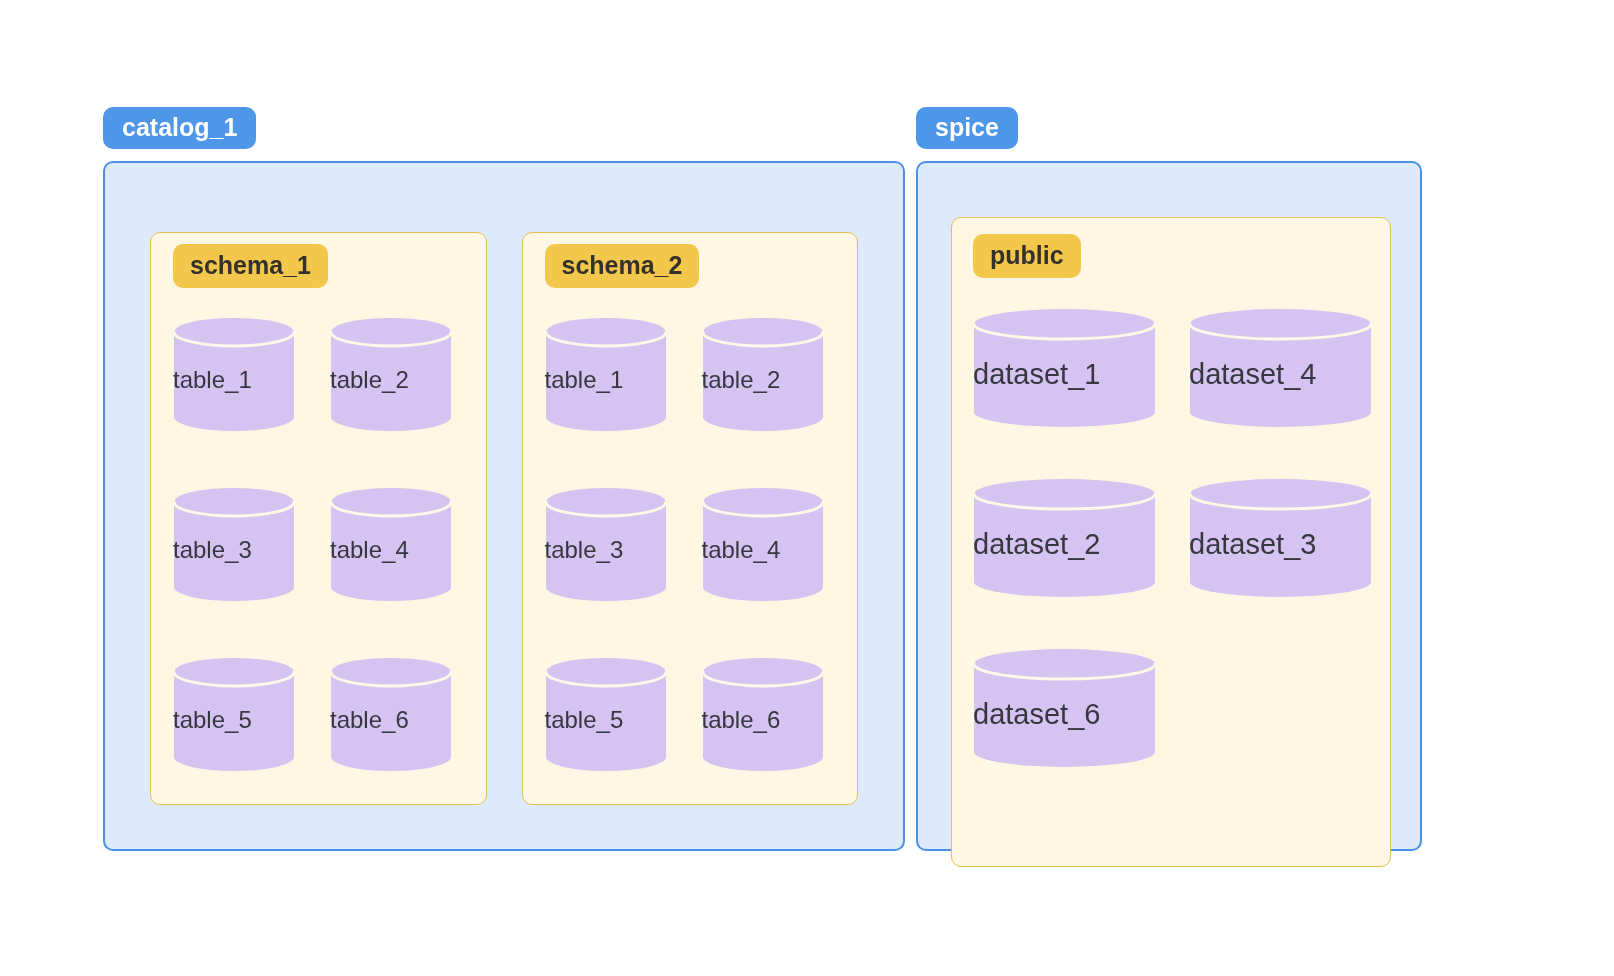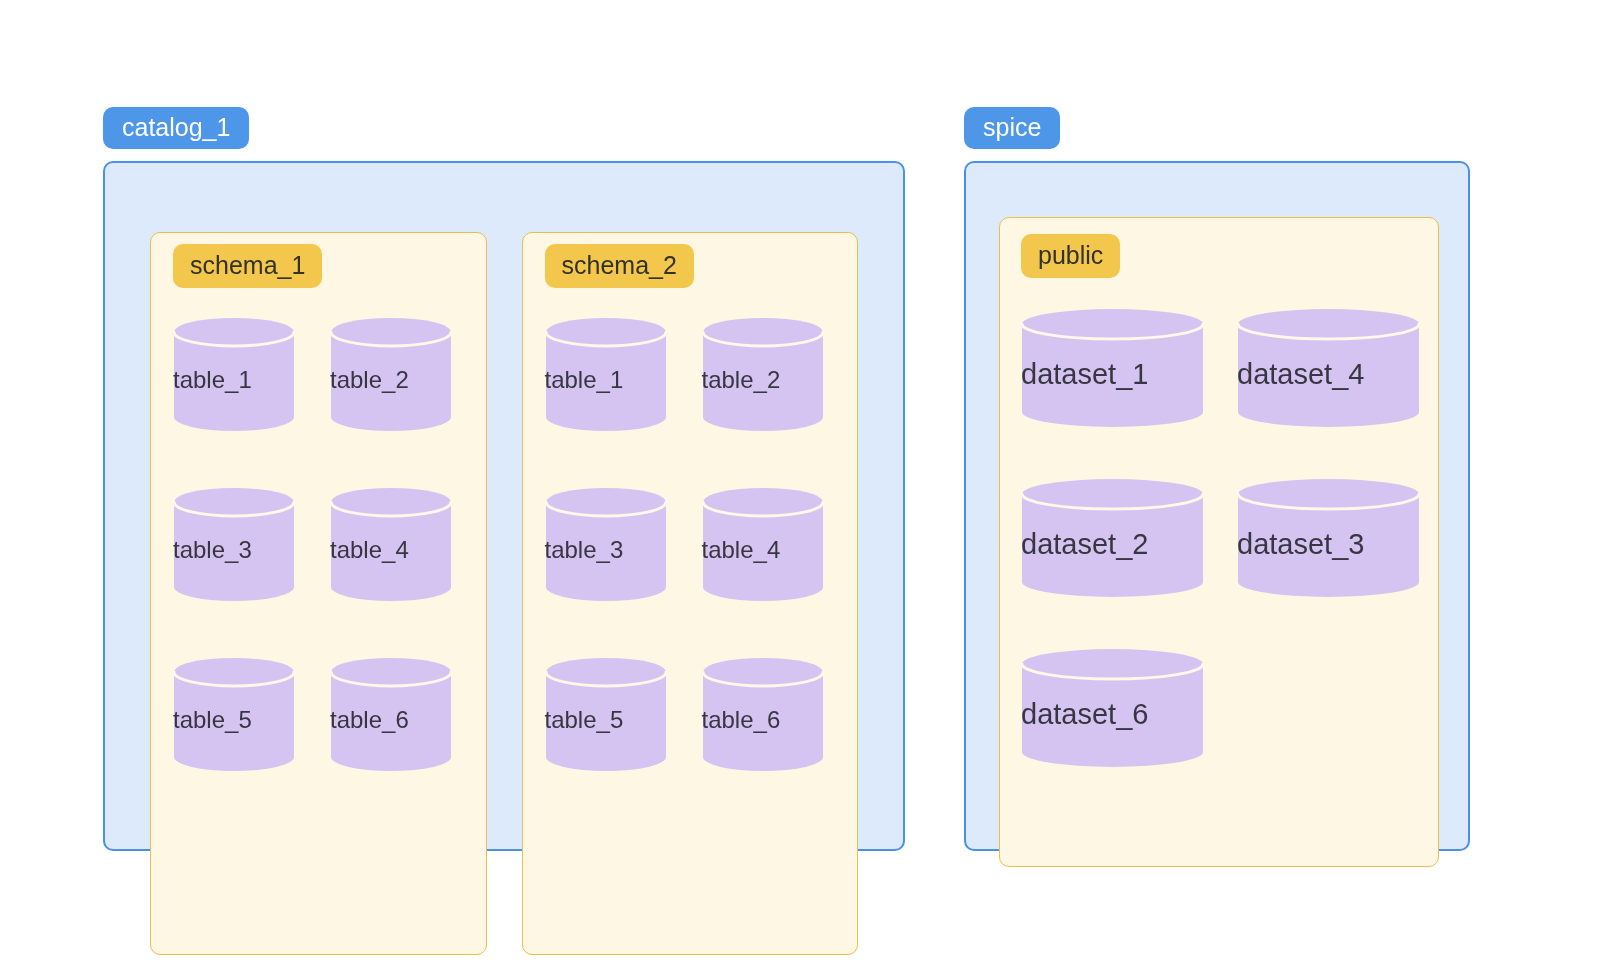--- a/index.html
+++ b/index.html
@@ -10,25 +10,25 @@
   }
   .canvas {
     position: relative;
     width: 1614px;
     height: 976px;
     background: var(--page-bg, #fff);
     overflow: hidden;
   }
   .group { position: absolute; top: 107px; }
   .group-left  { left: 103px; }
-  .group-right { left: 964px; }
+  .group-right { left: 916px; }
 
   .tag {
     display: inline-block;
-    font-weight: normal;
+    font-weight: bold;
     font-size: 25px;
     line-height: 30px;
     border-radius: 10px;
     white-space: nowrap;
   }
   .tag-blue {
     background: var(--catalog-label-bg);
     color: var(--catalog-label-text);
     padding: 5px 19px 7px;
     margin-bottom: 12px;
@@ -49,21 +49,21 @@
   }
   .blue-box-left  { width: 802px; padding: 69px 45px 47px; gap: 35px; }
   .blue-box-right { width: 506px; padding: 54px 33px; }
 
   .schema-box {
     box-sizing: border-box;
     background: var(--schema-box-bg);
     border: 1.5px solid var(--schema-box-border);
     border-radius: 10px;
   }
-  .schema-box-tables  { width: 338px; height: 723px; padding: 11px 22px; }
+  .schema-box-tables  { width: 338px; height: 573px; padding: 11px 22px; }
   .schema-box-public  { width: 440px; height: 650px; padding: 16px 21px; }
 
   .grid { display: grid; }
   .grid-tables   { margin-top: 29px; grid-template-columns: repeat(2, 122px); column-gap: 35px; row-gap: 55px; }
   .grid-datasets { margin-top: 30px; grid-template-columns: repeat(2, 183px); column-gap: 33px; row-gap: 50px; }
 
   .cyl { position: relative; }
   .cyl-table   { width: 122px; height: 115px; }
   .cyl-dataset { width: 183px; height: 120px; }
   .cyl-svg { display: block; position: absolute; inset: 0; }

